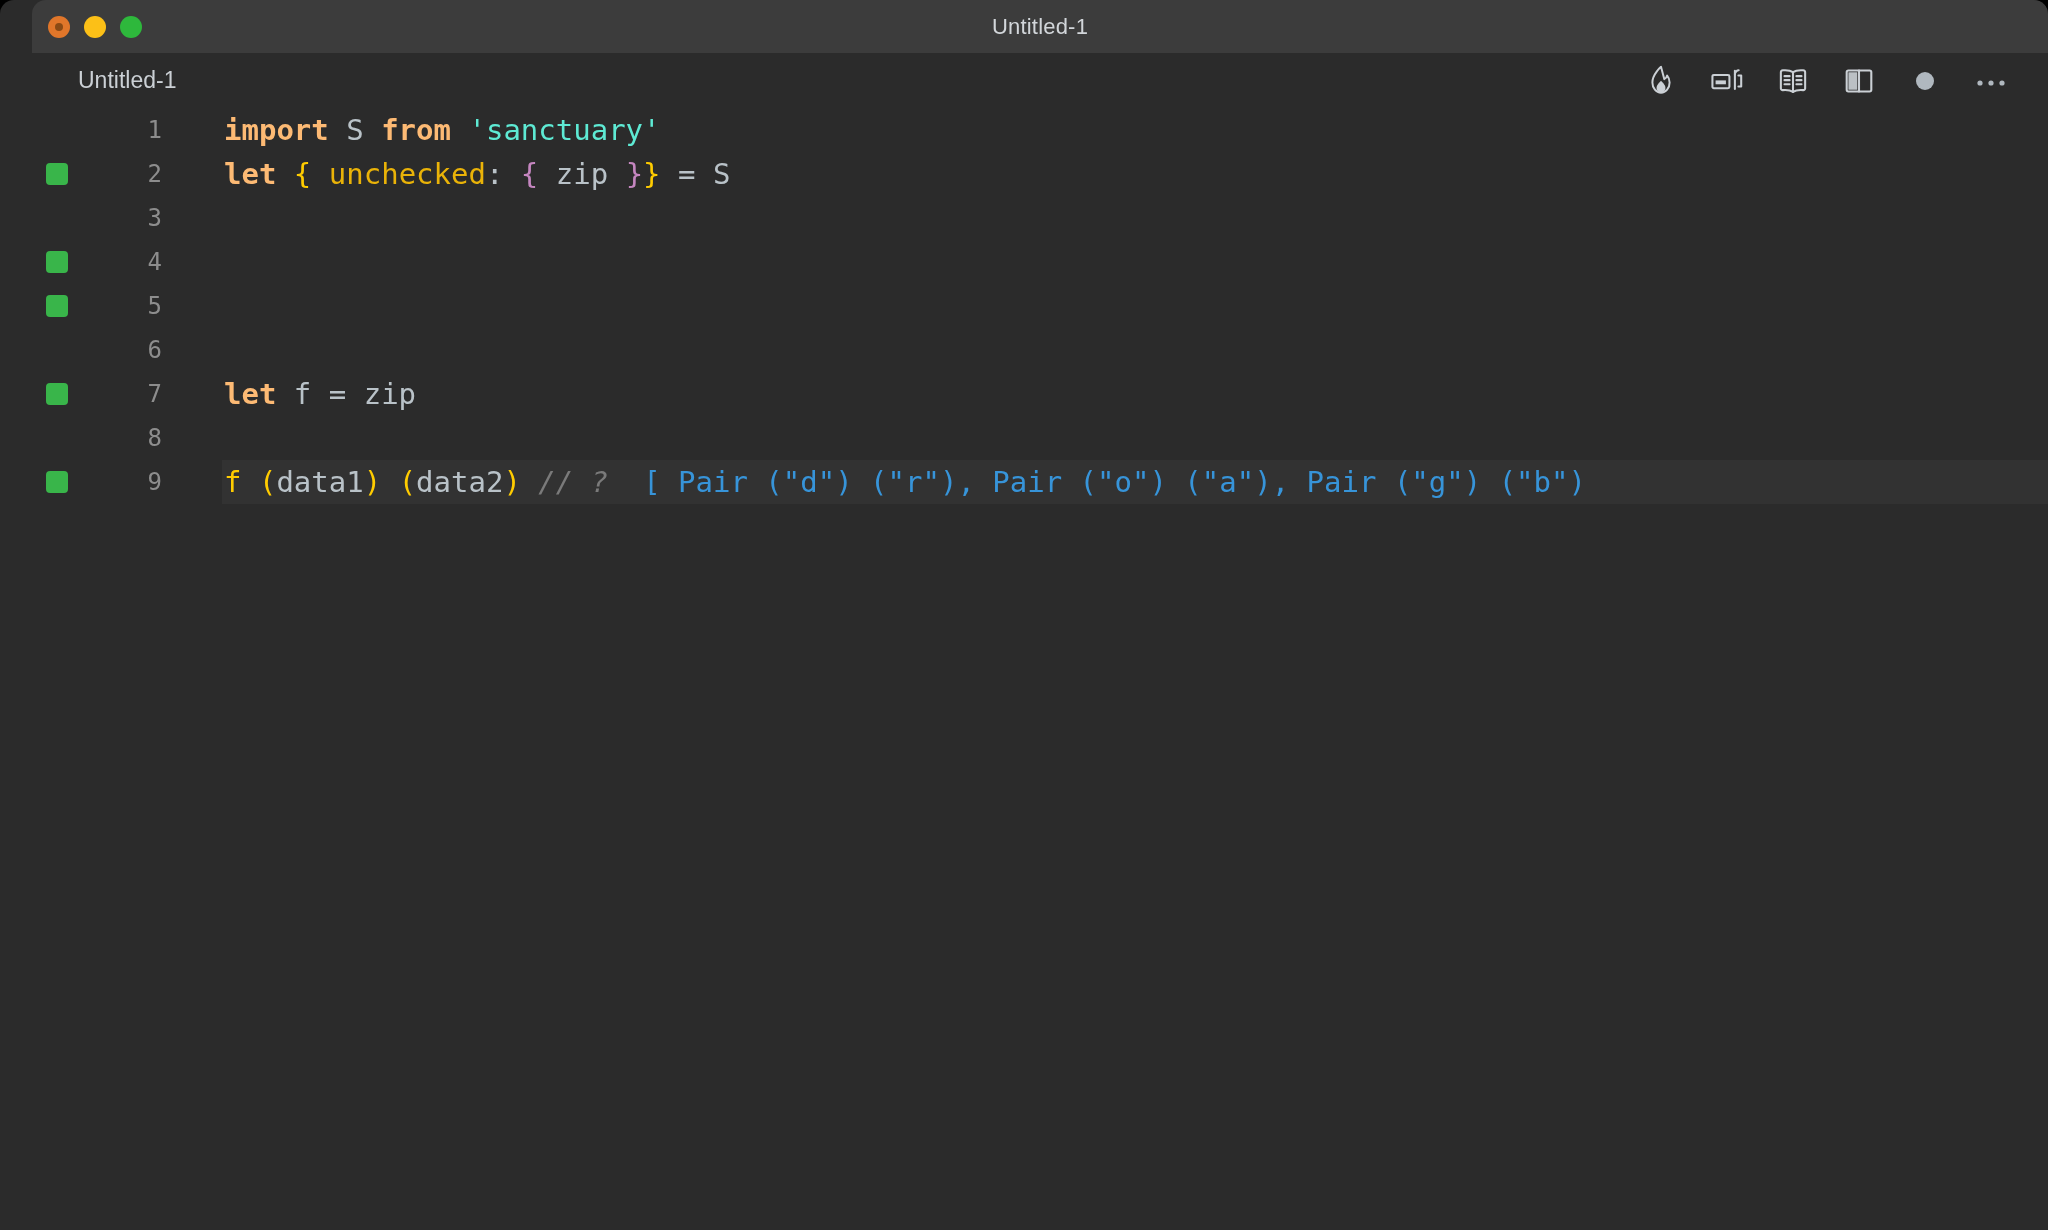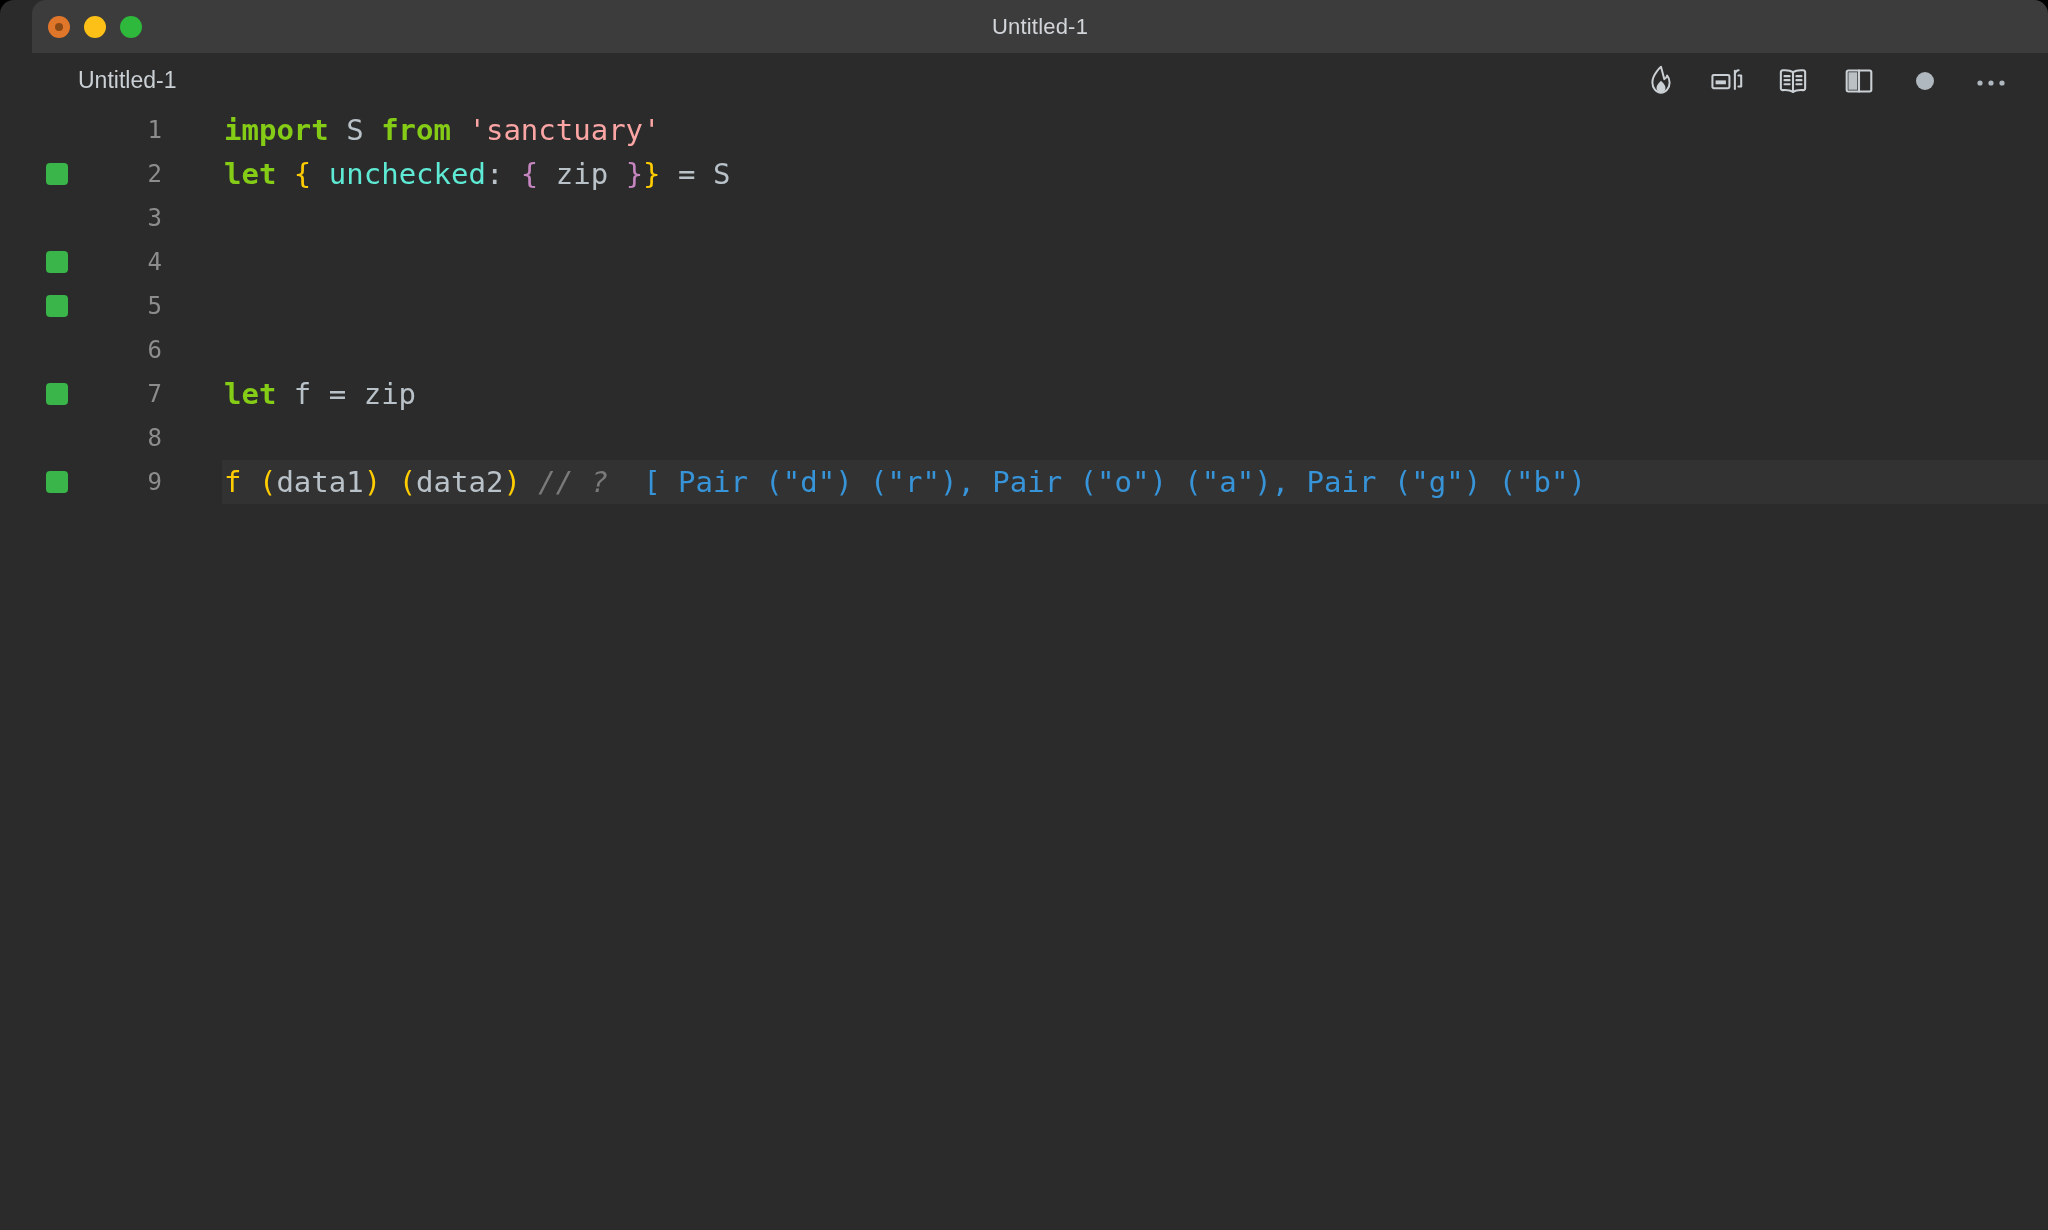--- a/index.html
+++ b/index.html
@@ -170,24 +170,24 @@
     margin-left:192px;
     font-family:"DejaVu Sans Mono", monospace;
     font-size:29px;
     line-height:44px;
     letter-spacing:0px;
     color:#b9c2c8;
     white-space:pre;
   }
 
   
-  .t-kw      { color:#84cc16; font-weight:bold; }
+  .t-kw      { color:#fdba74; font-weight:bold; }
   .t-plain   { color:#b9c2c8; }
-  .t-str     { color:#fca5a5;margin-top:16px; }
-  .t-prop    { color:#5eead4; }
+  .t-str     { color:#5eead4;margin-top:16px; }
+  .t-prop    { color:#eab308; }
   .t-brace-y { color:#ffcc00; }
   .t-brace-p { color:#c586c0; }
   .t-paren   { color:#ffcc00; }
   .t-fn      { color:#ffcc00; }
   .t-comment { color:#7a7a7a; font-style:italic; }
   .t-out     { color:#3794d9; }
 </style>
 </head>
 <body>
 

